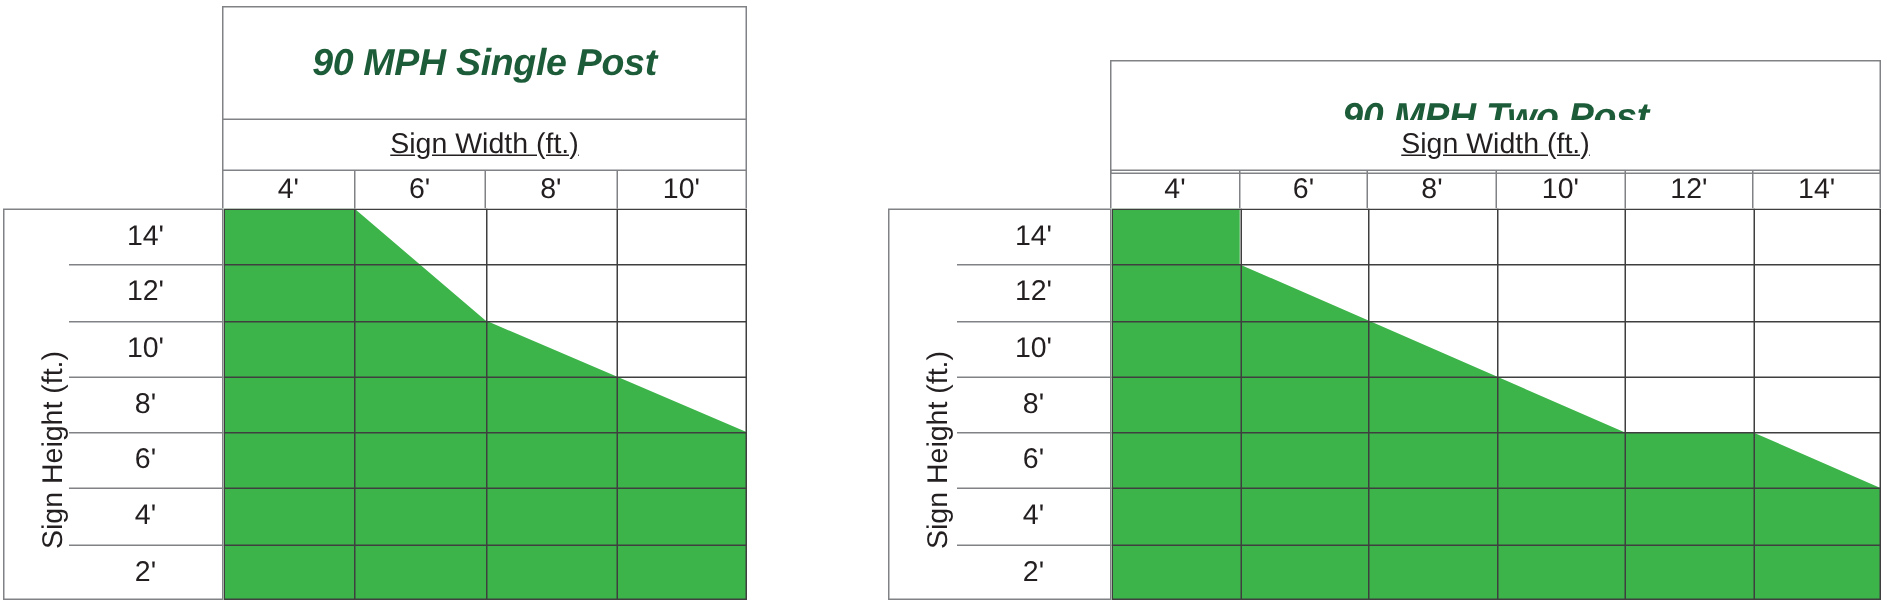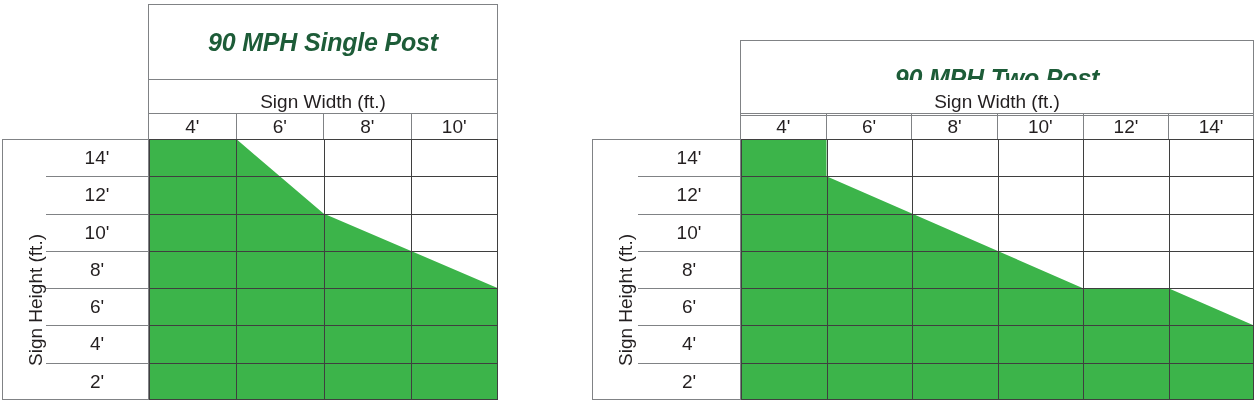--- a/index.html
+++ b/index.html
@@ -29,22 +29,23 @@
     white-space:nowrap;
   }
 
   
   .width-band{
     position:absolute;left:0;right:0;top:76px;height:34px;
     border-left:1px solid #808285;
     border-right:1px solid #808285;
     border-bottom:1px solid #808285;
     box-sizing:border-box;
-    display:flex;align-items:flex-end;justify-content:center;
+    display:flex;align-items:center;justify-content:center;
     background:#fff;
+    text-decoration:underline;
   }
   .width-band-text{font-size:19px;color:#231f20;white-space:nowrap;}
 
   
   .col-head{
     position:absolute;top:110px;height:29px;
     display:flex;
     box-sizing:border-box;
   }
   .col-head .cell{

